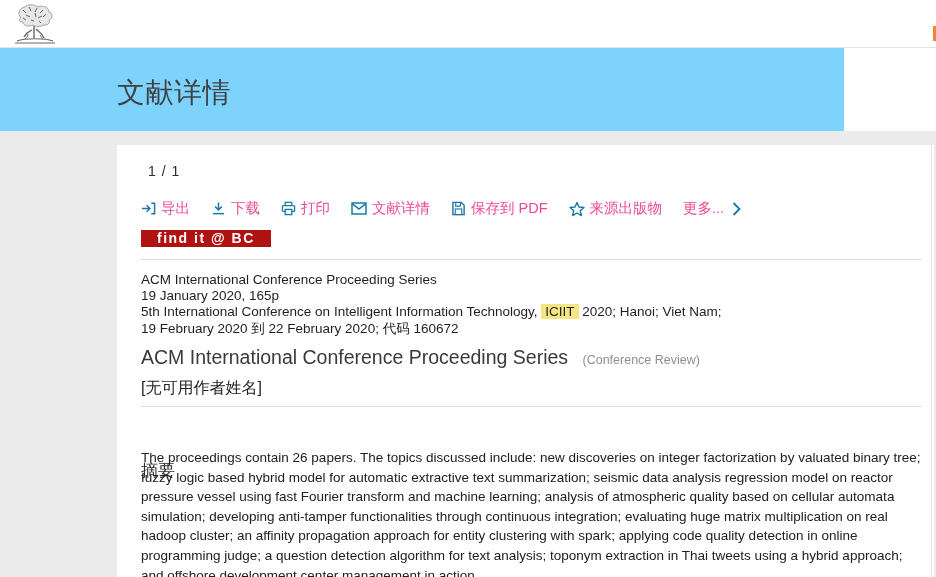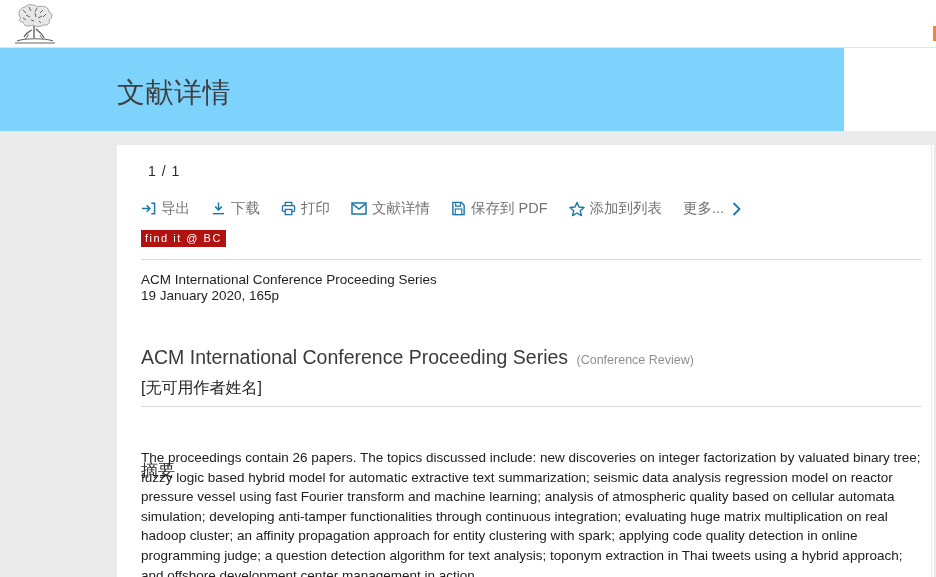--- a/index.html
+++ b/index.html
@@ -32,44 +32,44 @@
 
   
   .card { position:absolute; left:117px; top:14px; width:817px; height:432px;
     background:#ffffff; }
   .card-right-line { position:absolute; left:814px; top:0; bottom:0; width:1px; background:#e7e7e7; }
 
   .pager { position:absolute; left:31px; top:18px; font-size:14px; color:#2b2b2b; letter-spacing:1px; }
 
   
   .toolbar { position:absolute; left:24px; top:54px; display:flex; align-items:center; gap:21px; }
-  .tb { display:flex; align-items:center; gap:5px; color:#737373; font-size:14.5px;
+  .tb { display:flex; align-items:center; gap:5px; color:#ec4899; font-size:14.5px;
     text-decoration:none; cursor:pointer; white-space:nowrap; }
   .tb svg { display:block; }
   .tb .chev { margin-left:3px; }
 
   
   .findit { position:absolute; left:24px; top:85px; height:17px; min-width:81px;
-    background:#b01212; color:#ffffff; font-size:11px; font-weight:normal;
-    letter-spacing:1.5px; line-height:17px; text-align:center; padding:0 4px;
+    background:#b01212; color:#ffffff; font-size:14px; font-weight:bold;
+    letter-spacing:1.5px; line-height:17px; text-align:center; padding:0 16px;
     cursor:pointer; display:inline-block; }
 
   .hr { position:absolute; left:24px; right:12px; height:1px; background:#dcdcdc; }
   .hr1 { top:114px; }
   .hr2 { top:261px; }
 
   
   .source-info { position:absolute; left:24px; top:127px; width:596px;
     font-size:13.5px; line-height:16.2px; color:#1f1f1f; }
   .hl { background:#f7e483; padding:0 4px; }
 
   
   .doc-title-row { position:absolute; left:24px; top:201px; width:780px; }
   .doc-title { display:inline; font-size:19.5px; font-weight:400; color:#3a3a3a; }
-  .doc-type { font-size:12.5px; color:#8f8f8f; margin-left:4px; white-space:nowrap;text-align:center; }
+  .doc-type { font-size:12.5px; color:#8f8f8f; margin-left:10px; white-space:nowrap;text-align:center; }
 
   .authors { position:absolute; left:24px; top:233px; font-size:16px; color:#1f1f1f; }
 
   .abstract-h { position:absolute; left:24px; top:274px; font-size:17px;
     font-weight:400; color:#2f2f2f;margin-top:40px; }
   .abstract { position:absolute; left:24px; top:303px; width:781px;
     font-size:13.5px; line-height:19.6px; color:#202020; }
 </style>
 </head>
 <body>
@@ -148,39 +148,40 @@
             </svg>
           </span>
           <span>保存到 PDF</span>
         </a>
         <a class="tb">
           <span>
             <svg width="16" height="16" viewBox="0 0 16 16" fill="none" stroke="#1878a8" stroke-width="1.4">
               <path d="M8 1.5 L10 6 L15 6.5 L11.3 9.8 L12.4 14.6 L8 12 L3.6 14.6 L4.7 9.8 L1 6.5 L6 6 Z" stroke-linejoin="round"></path>
             </svg>
           </span>
-          <span>添加到列表</span>
+          <span>来源出版物</span>
         </a>
         <a class="tb">
           <span>更多...</span>
           <span class="chev">
             <svg width="9" height="14" viewBox="0 0 9 14" fill="none" stroke="#1878a8" stroke-width="1.8">
               <path d="M1.5 1 L7.5 7 L1.5 13"></path>
             </svg>
           </span>
         </a>
       </div>
 
       <a class="findit">find it @ BC</a>
 
       <div class="hr hr1"></div>
 
       <div class="source-info">
         <div>ACM International Conference Proceeding Series</div>
         <div>19 January 2020, 165p</div>
+        <div><span>5th International Conference on Intelligent Information Technology, </span><span class="hl">ICIIT</span><span> 2020; Hanoi; Viet Nam; 19 February 2020 到 22 February 2020; 代码 160672</span></div>
       </div>
 
       <div class="doc-title-row">
         <h2 class="doc-title">ACM International Conference Proceeding Series</h2>
         <span class="doc-type">(Conference Review)</span>
       </div>
 
       <div class="authors">[无可用作者姓名]</div>
 
       <div class="hr hr2"></div>

